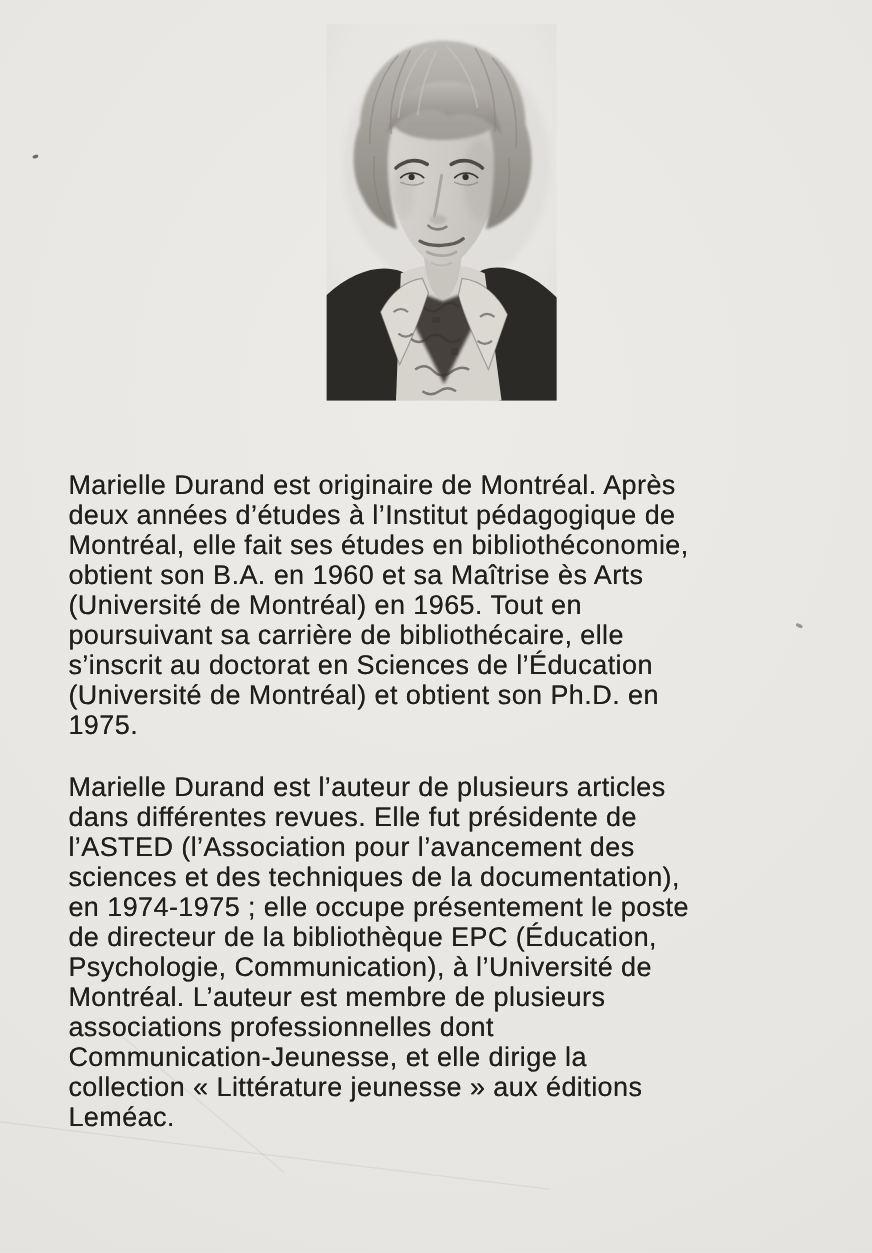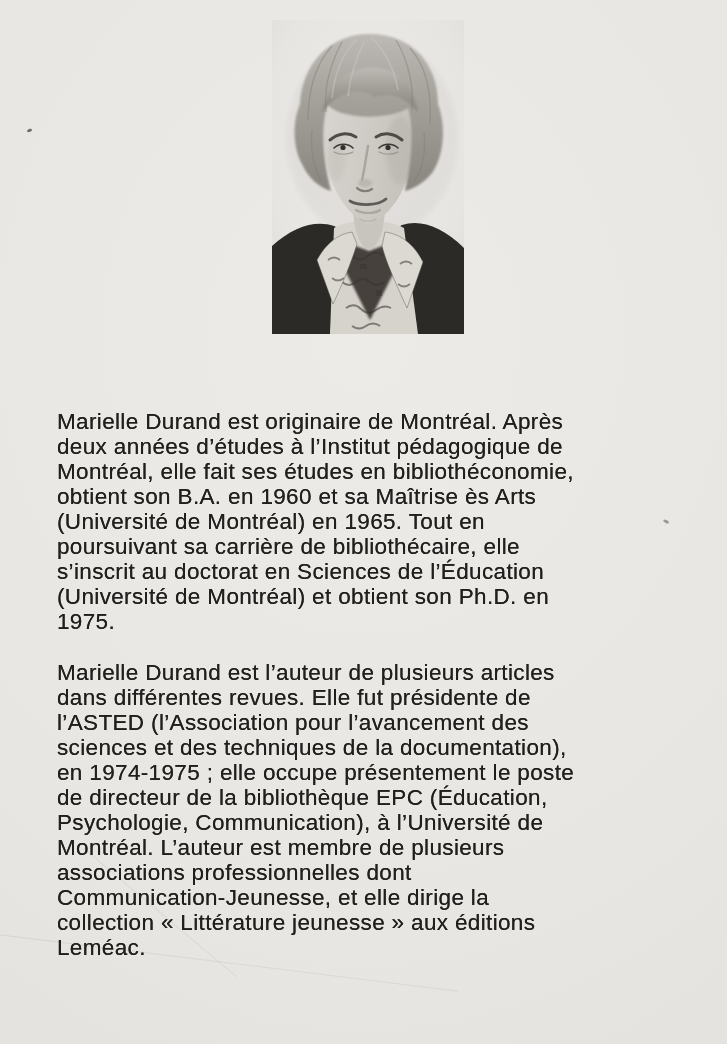--- a/index.html
+++ b/index.html
@@ -20,21 +20,21 @@
   .crease{position:absolute;height:1px;background:rgba(60,58,54,.07);}
   .crease.c1{left:-10px;top:962px;width:470px;transform:rotate(7deg);}
   .crease.c2{left:60px;top:912px;width:200px;transform:rotate(40deg);}
 
   .photo{
     position:absolute;left:272px;top:20px;width:192px;height:314px;margin:0;
   }
   .photo svg{display:block;width:100%;height:100%;}
 
   .bio{
-    position:absolute;left:57px;top:409px;width:660px;
+    position:absolute;left:57px;top:392px;width:660px;
     color:var(--text,#201f1d);
   }
   .bio p{
     margin:0 0 26px 0;
     font-size:22.5px;line-height:25px;letter-spacing:.35px;
     white-space:pre-line;
     text-shadow:0 0 .5px rgba(25,24,22,.85);
   }
 </style>
 </head>

